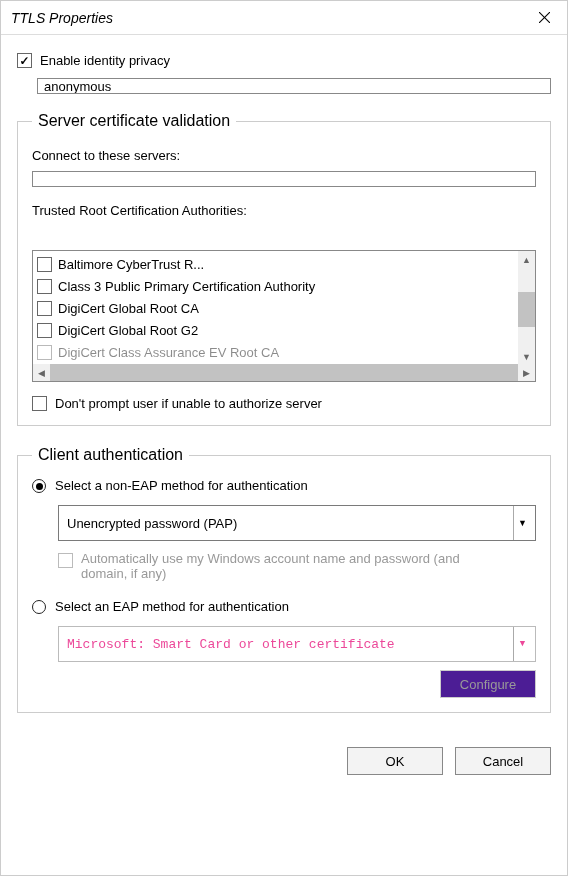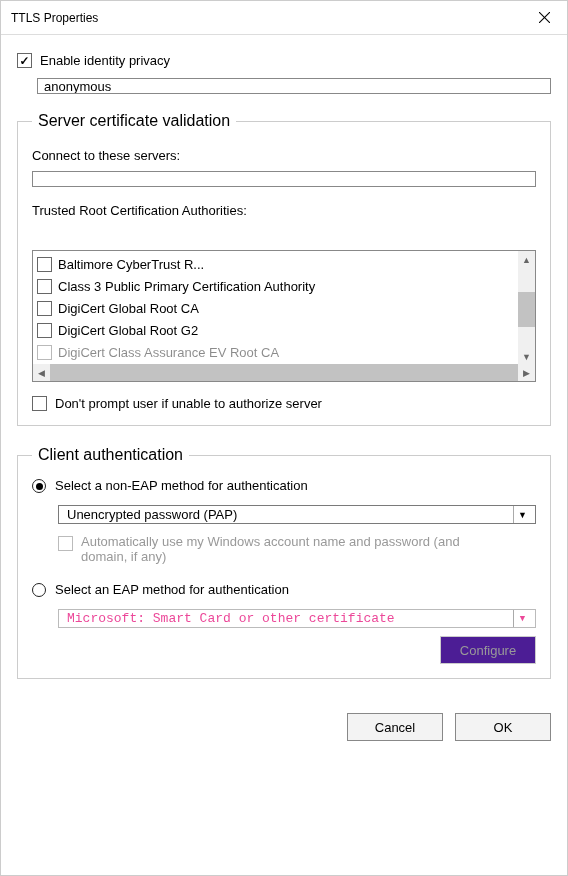--- a/index.html
+++ b/index.html
@@ -16,21 +16,22 @@
   }
   .titlebar {
     display: flex;
     align-items: center;
     justify-content: space-between;
     height: 34px;
     padding: 0 0 0 10px;
     border-bottom: 1px solid #ddd;
   }
   .titlebar .title {
-    font-size: 12px;
+    font-size: 14px;
+    font-style: italic;
   }
   .titlebar .close {
     width: 46px;
     height: 34px;
     display: flex;
     align-items: center;
     justify-content: center;
     cursor: default;
   }
   .titlebar .close svg { width: 11px; height: 11px; }
@@ -145,21 +146,21 @@
     display: inline-flex; align-items:center; justify-content:center;
     background:#fff;
   }
   .radio.selected::after{
     content:"";
     width:7px;height:7px;border-radius:50%;
     background:#000;
   }
   .indent { margin-left: 26px; }
   .dropdown {
-    height: 19px;
+    height: 36px;
     border: 1px solid #7a7a7a;
     display:flex; align-items:center;
     padding: 0 4px 0 8px;
     background:#fff;
     justify-content: space-between;
   }
   .dropdown.disabled {
     color: #ec4899;
     border-color: #bbb;
     background:#fff;
@@ -308,18 +309,18 @@
           <span>Configure</span>
         </div>
       </div>
     </div>
   </fieldset>
 
 </div>
 
 <div class="dialog-buttons">
   <div class="btn">
+    <span>OK</span>
+  </div>
+  <div class="btn">
     <span>Cancel</span>
   </div>
-  <div class="btn">
-    <span>OK</span>
-  </div>
 </div>
 
 </body></html>

